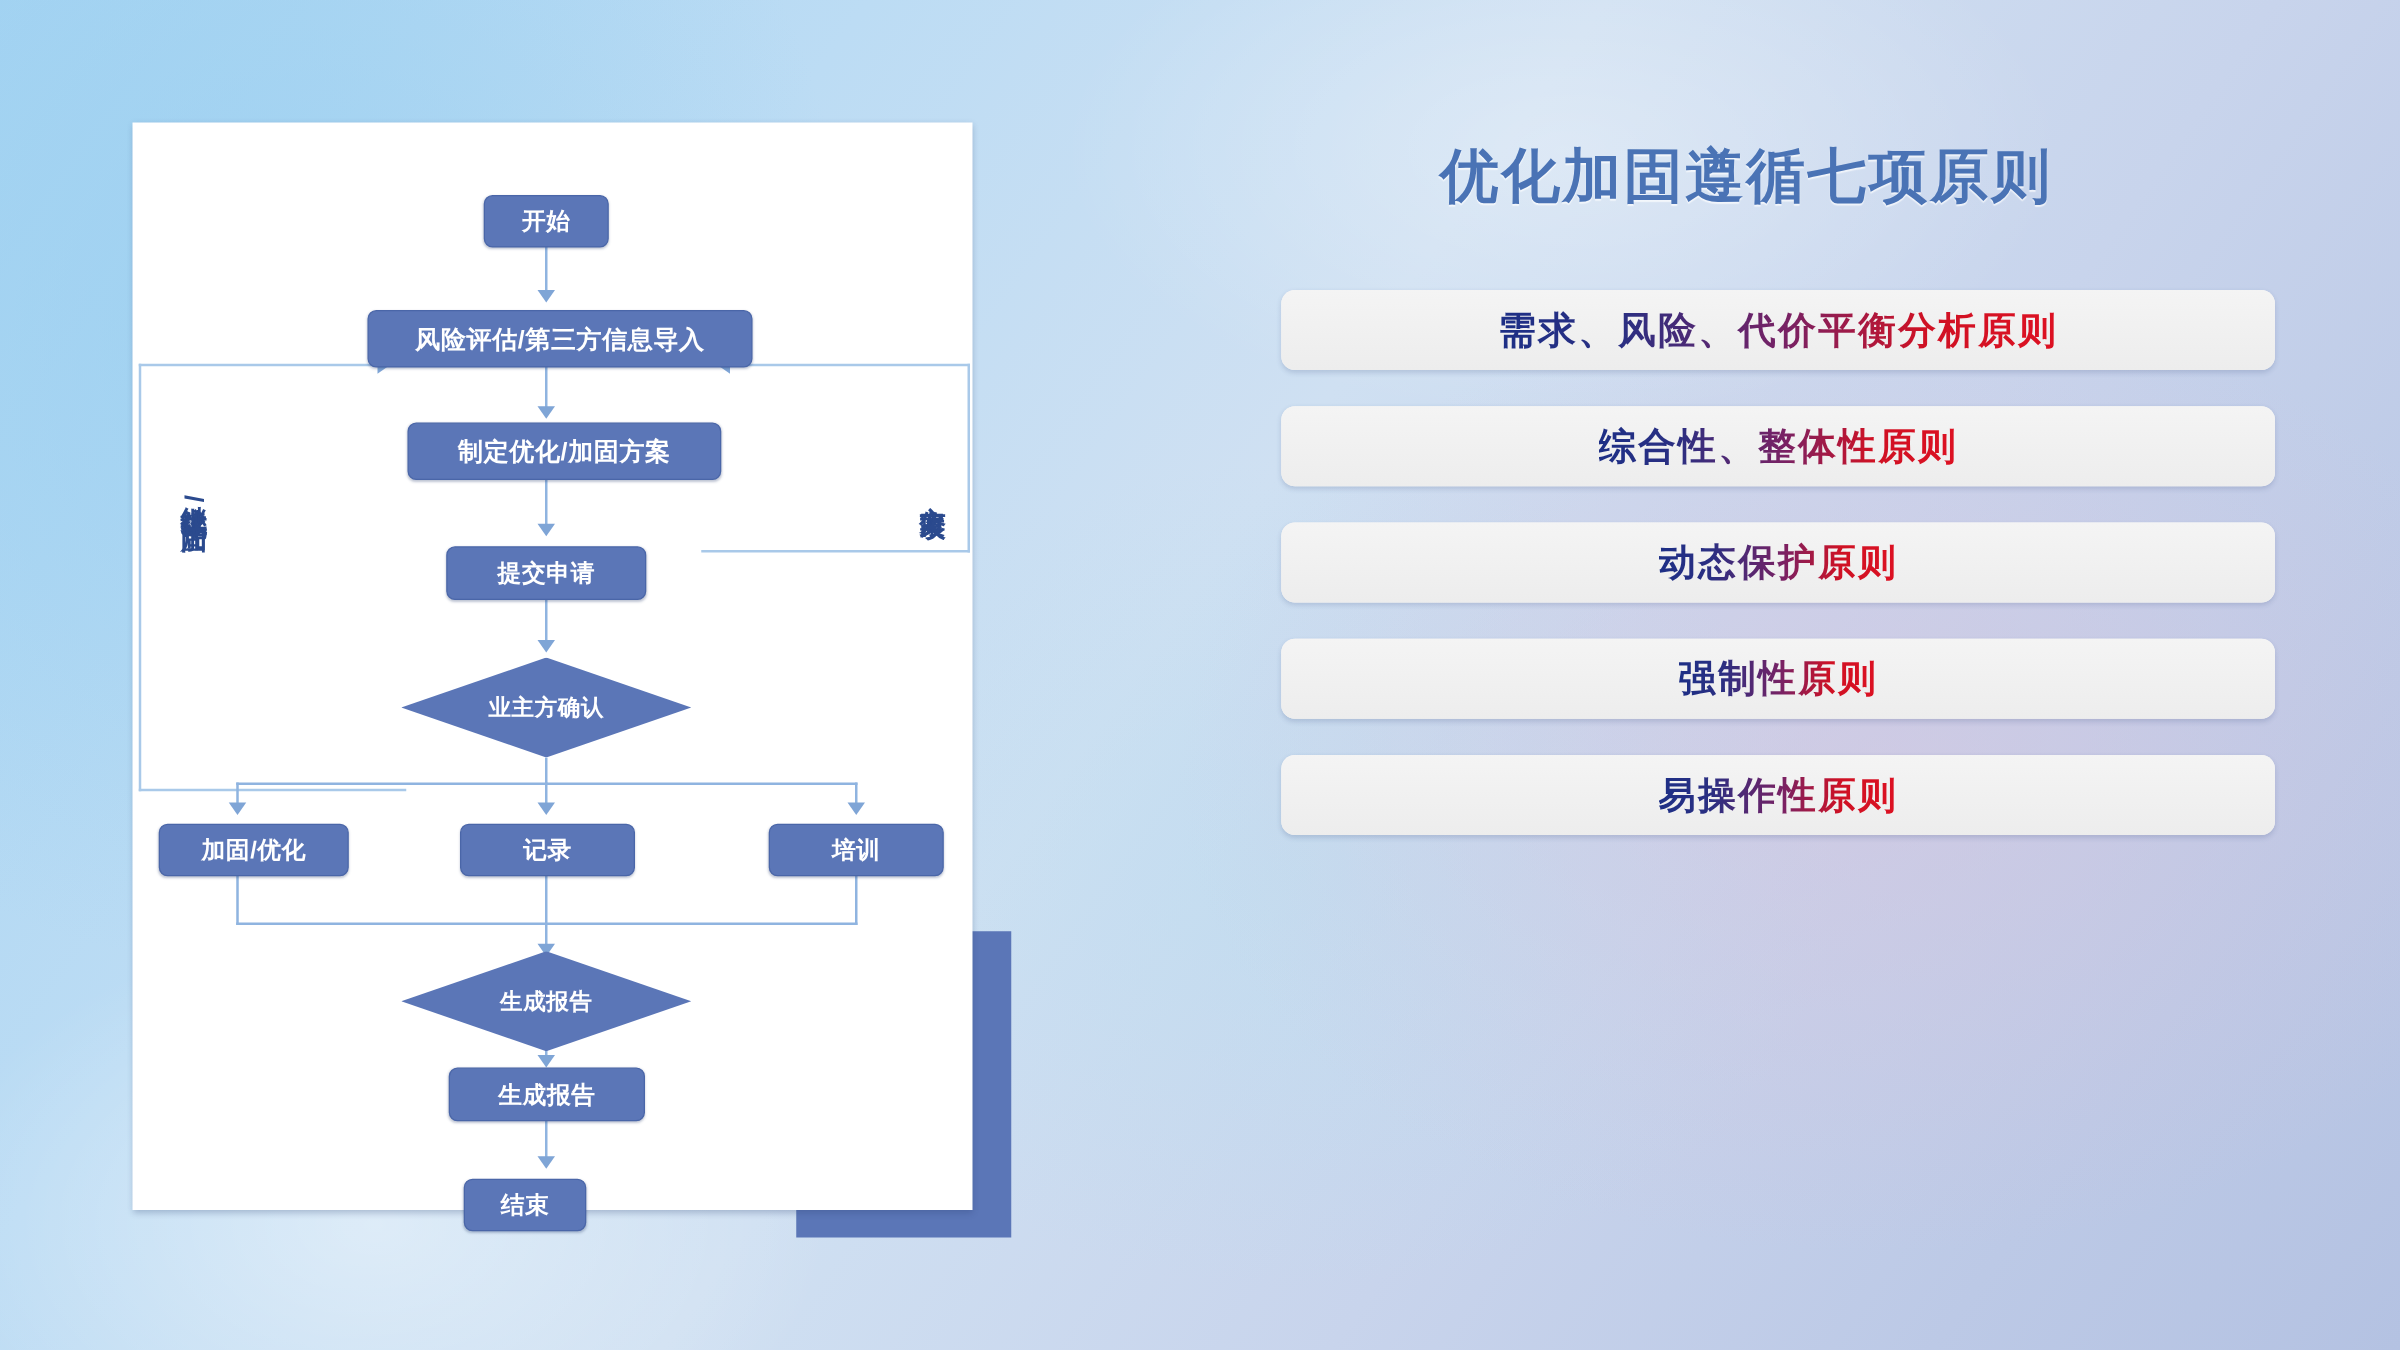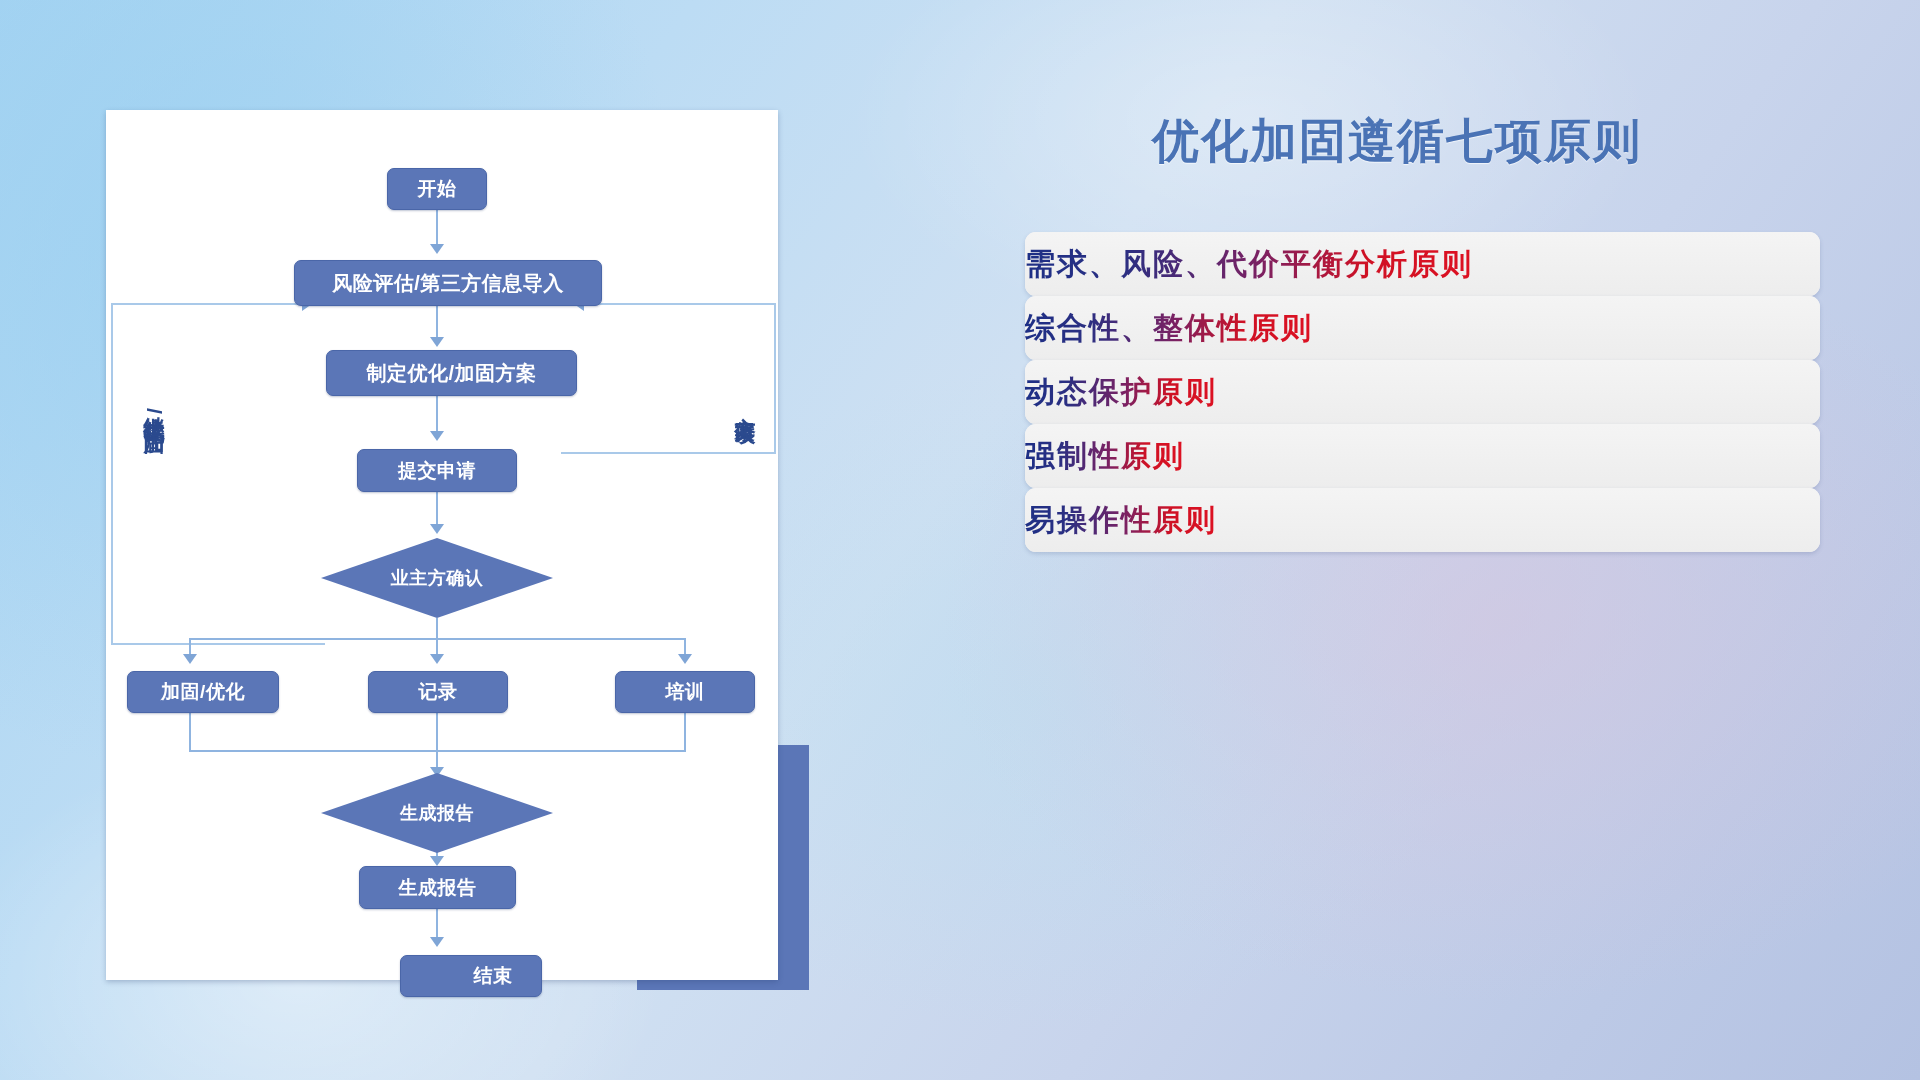--- a/index.html
+++ b/index.html
@@ -27,21 +27,20 @@
 
   
   #accent-rect{
     position:absolute;left:637px;top:745px;width:172px;height:245px;
     background:#5b76b7;
   }
   #flow-card{
     position:absolute;left:106px;top:98px;width:672px;height:870px;
     background:#ffffff;
     box-shadow:0 2px 5px rgba(40,60,110,.28);
-    margin-top:12px;
   }
 
   .node{
     position:absolute;
     background:#5b76b7;
     border:1px solid #4a66a8;
     border-radius:7px;
     color:#ffffff;
     font-weight:bold;
     display:flex;align-items:center;justify-content:center;
@@ -85,24 +84,24 @@
   #title{
     position:absolute;left:1152px;top:110px;
     font-size:47px;font-weight:bold;color:#4a73b5;
     letter-spacing:2px;white-space:nowrap;
     text-shadow:0 1px 1px rgba(255,255,255,.7);
   }
 
   #cards{position:absolute;left:1025px;top:232px;width:795px;}
   .card{
     position:relative;
-    height:64px;
+    height:64px;margin-bottom:29px;
     border-radius:11px;
     background:linear-gradient(#f3f3f3,#eeeeee);
-    display:flex;align-items:center;justify-content:flex-start;
+    display:flex;align-items:center;justify-content:center;
     box-shadow:0 2px 4px rgba(60,80,130,.20);
   }
   .card::before{
     content:"";position:absolute;inset:-2px;border-radius:13px;
     background:linear-gradient(180deg,#2f4e9e 0%,#4e4a8f 32%,#9b2f53 64%,#d4102a 100%);
     z-index:-1;
   }
   .card-inner{
     position:absolute;inset:0;border-radius:11px;
     background:linear-gradient(#f4f4f4,#ededed);
@@ -205,21 +204,21 @@
   </div>
 
   <div class="diamond" style="left:215px;top:663px;width:232px;height:80px;font-size:18px;">
     <span>生成报告</span>
   </div>
 
   <div class="node" style="left:253px;top:756px;width:155px;height:41px;font-size:19px;text-align:center;">
     <span>生成报告</span>
   </div>
 
-  <div class="node" style="left:294px;top:845px;width:96px;height:40px;font-size:19px;padding-left:44px;">
+  <div class="node" style="left:265px;top:845px;width:96px;height:40px;font-size:19px;">
     <span>结束</span>
   </div>
 </div>
 
 <div id="title">优化加固遵循七项原则</div>
 
 <div id="cards">
 
   <div class="card">
     <div class="card-inner"></div>

